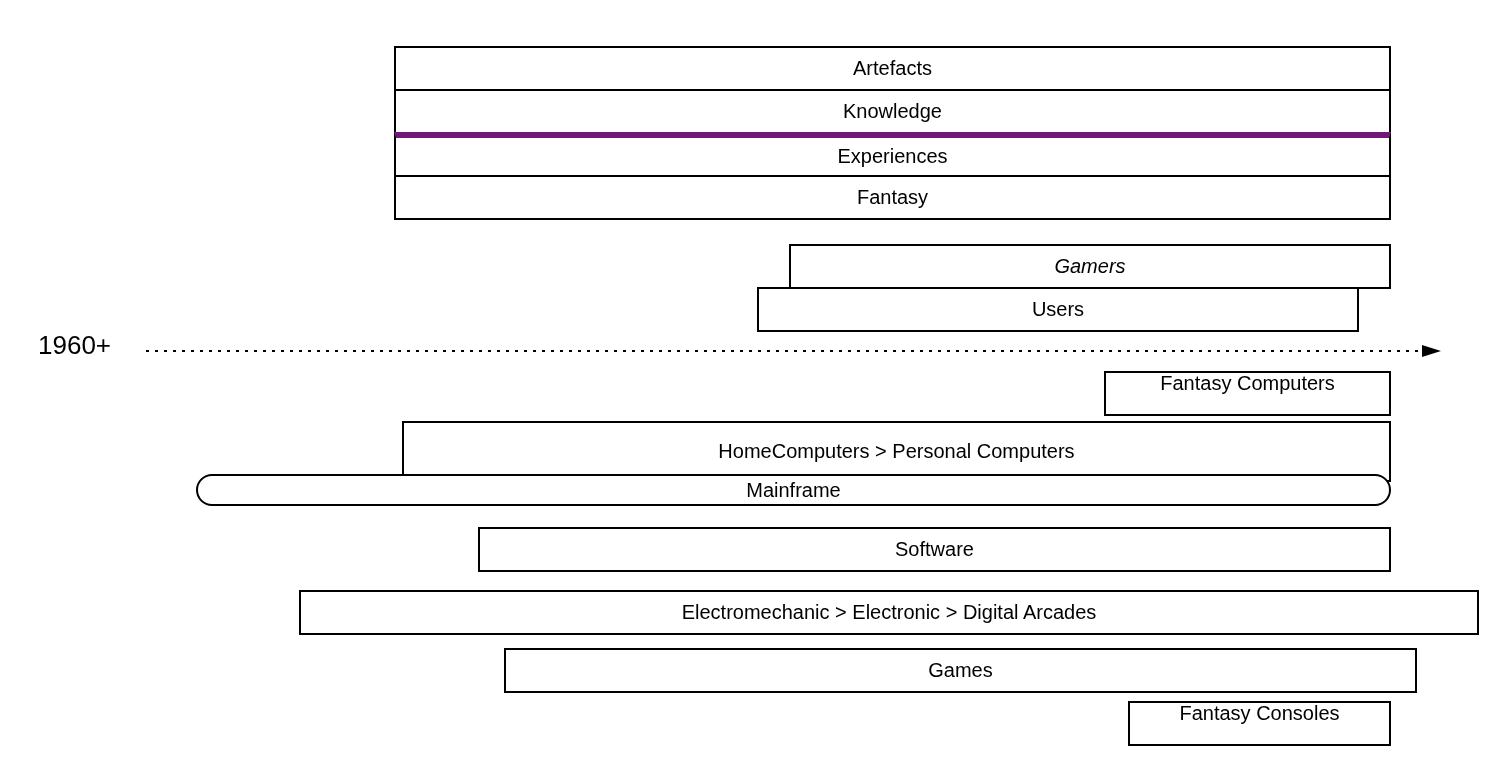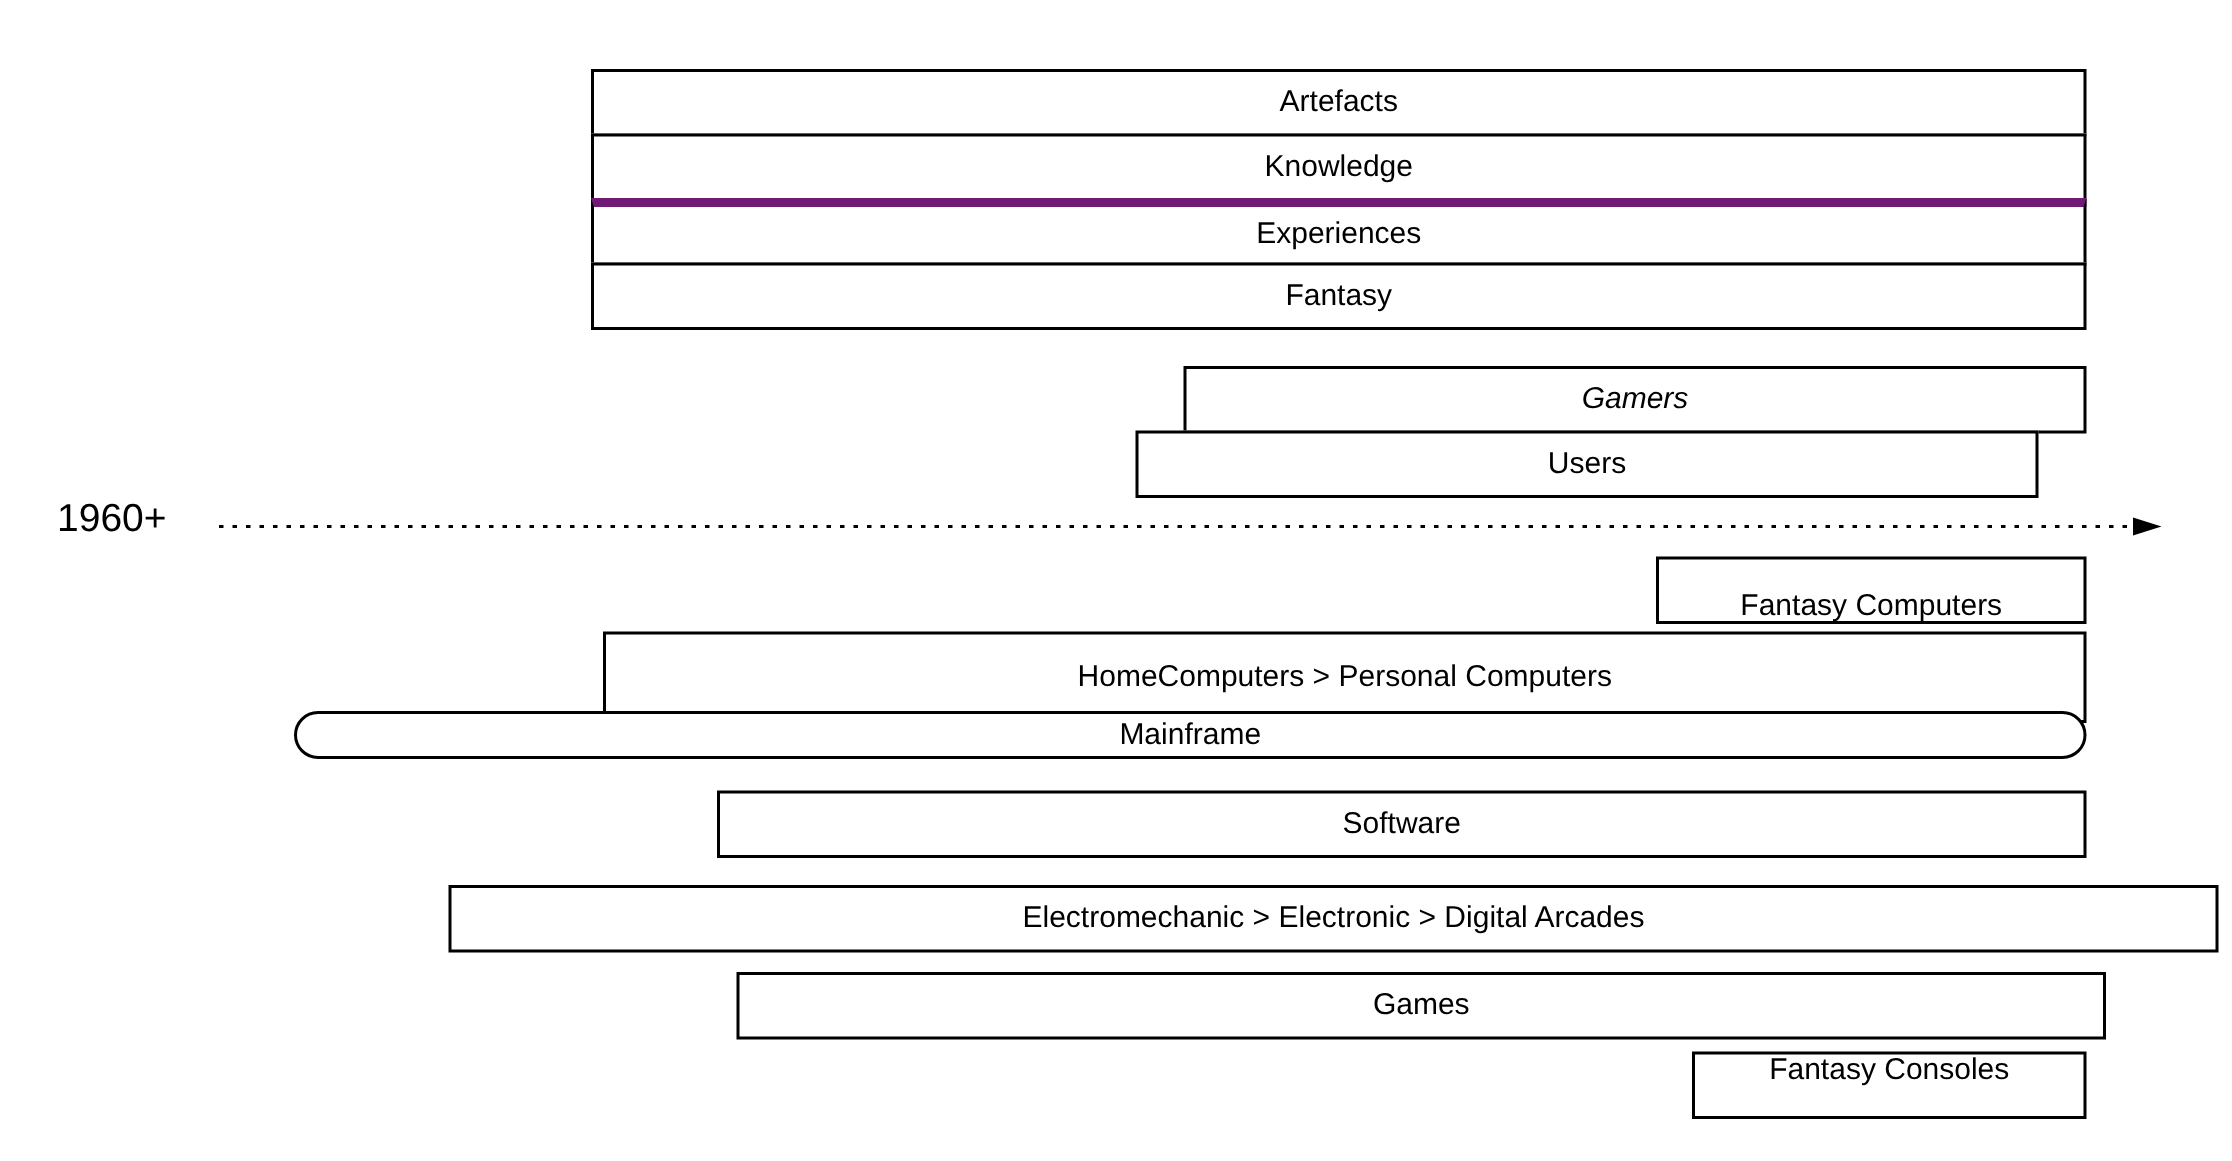--- a/index.html
+++ b/index.html
@@ -35,33 +35,33 @@
 <div class="box" style="left:757px; top:287px; width:602px; height:45px;">
   <span>Users</span>
 </div>
 
 <div class="axis-label">1960+</div>
 <svg class="axis" width="1488" height="774">
   <line x1="146" y1="351" x2="1426" y2="351" stroke="#000" stroke-width="2" stroke-dasharray="3,6"></line>
   <polygon points="1422,345 1441,351 1422,357" fill="#000"></polygon>
 </svg>
 
-<div class="box top-aligned" style="left:1104px; top:371px; width:287px; height:45px;align-items:flex-end;">
+<div class="box top-aligned" style="left:1104px; top:371px; width:287px; height:45px;">
   <span>Fantasy Computers</span>
 </div>
 <div class="box" style="left:402px; top:421px; width:989px; height:61px;">
   <span>HomeComputers &gt; Personal Computers</span>
 </div>
 <div class="box" style="left:196px; top:474px; width:1195px; height:32px;border-radius:22px;">
   <span>Mainframe</span>
 </div>
 <div class="box" style="left:478px; top:527px; width:913px; height:45px;">
   <span>Software</span>
 </div>
 <div class="box" style="left:299px; top:590px; width:1180px; height:45px;">
   <span>Electromechanic &gt; Electronic &gt; Digital Arcades</span>
 </div>
-<div class="box" style="left:491px; top:648px; width:913px; height:45px;">
+<div class="box" style="left:504px; top:648px; width:913px; height:45px;">
   <span>Games</span>
 </div>
 <div class="box top-aligned" style="left:1128px; top:701px; width:263px; height:45px;">
   <span>Fantasy Consoles</span>
 </div>
 
 </body></html>

